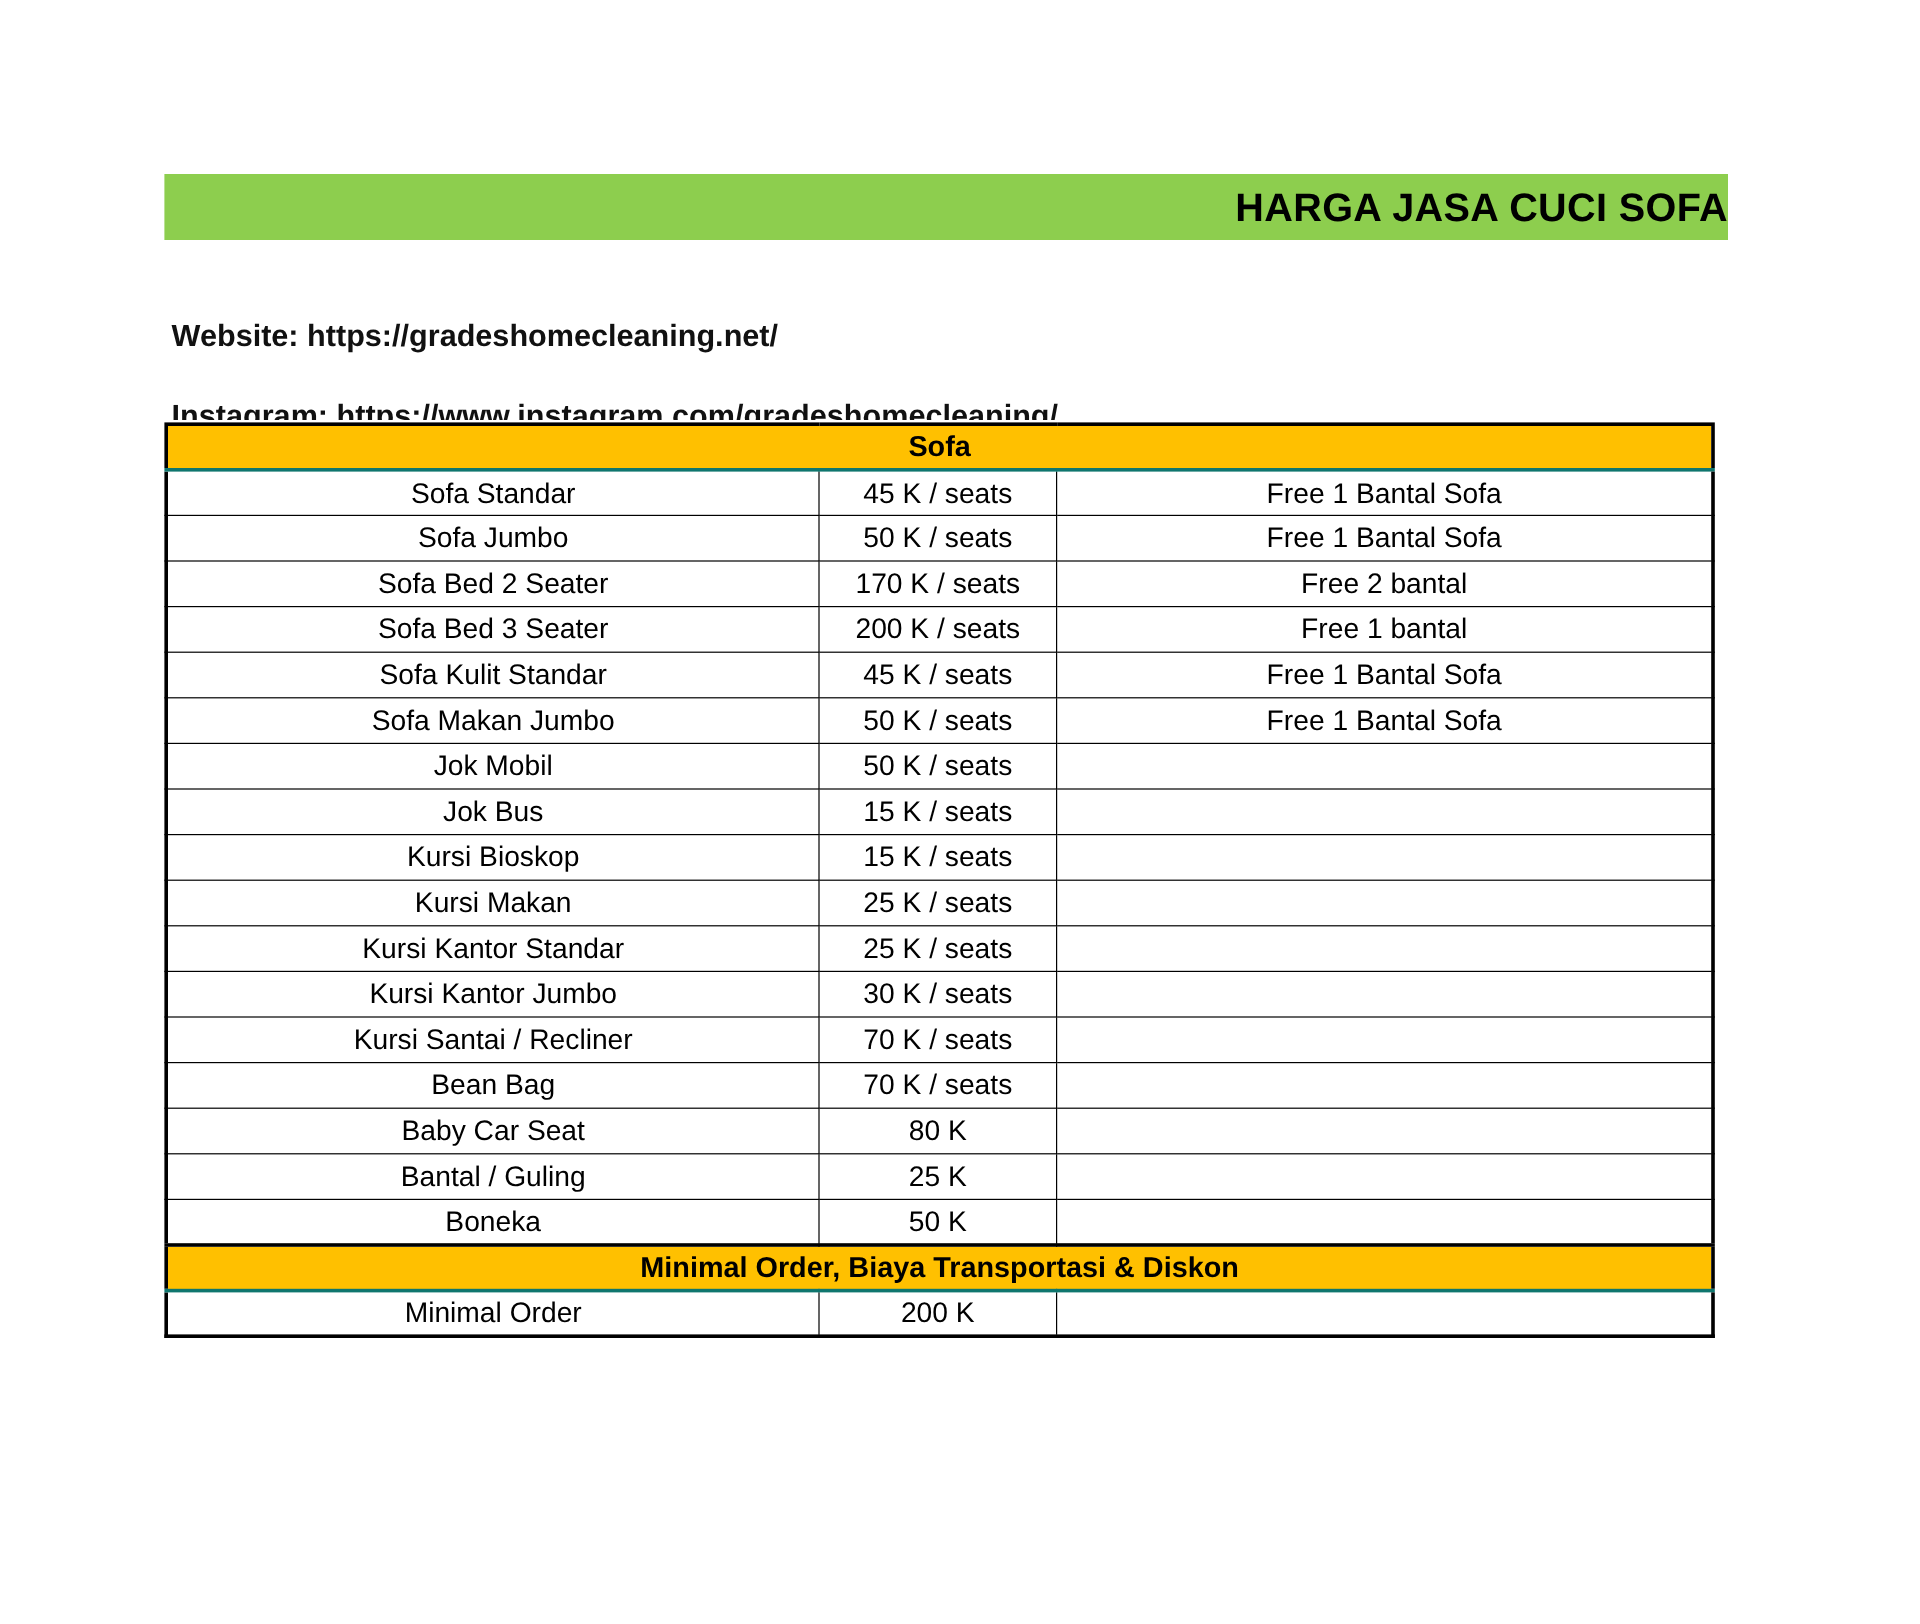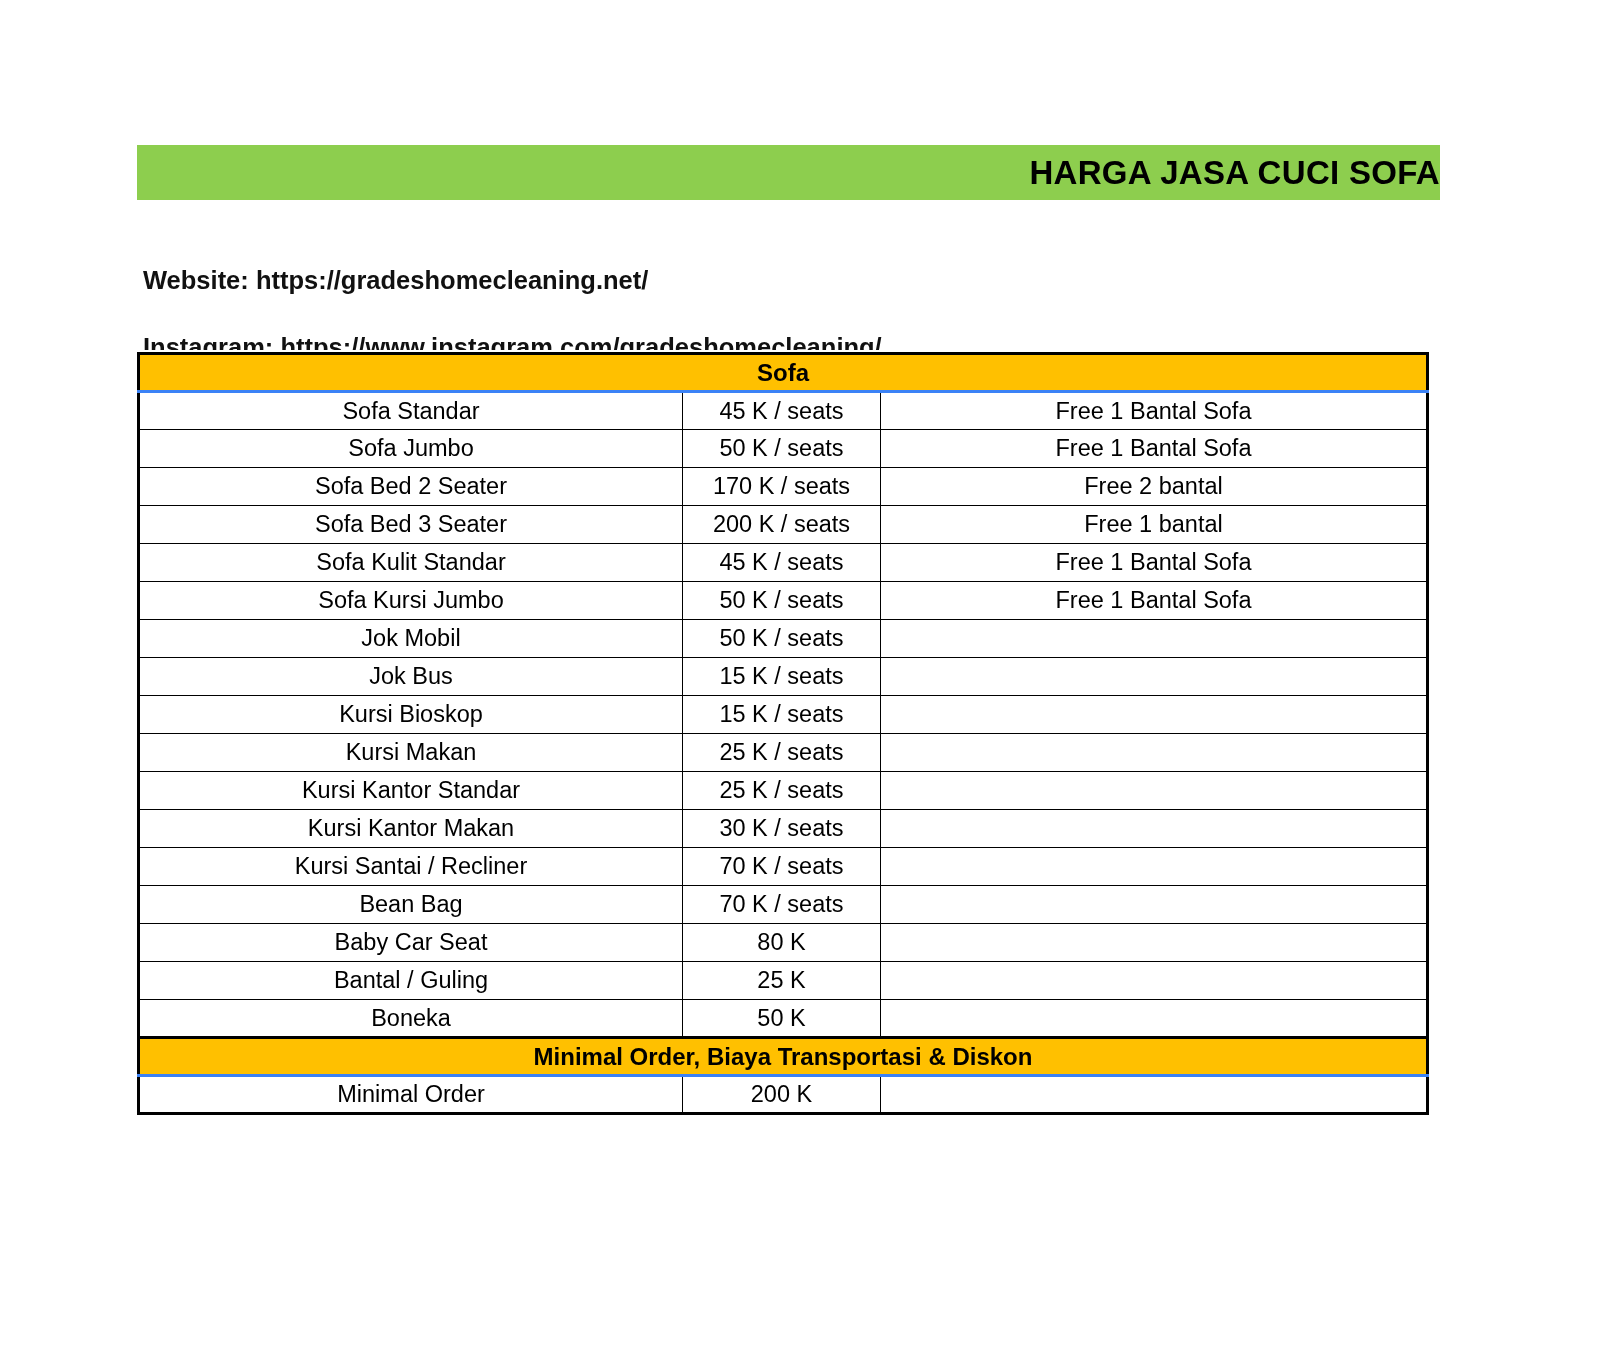--- a/index.html
+++ b/index.html
@@ -87,21 +87,21 @@
   td.price { text-align: center; }
   td.bonus { text-align: center; }
 
   tr.section-head td {
     background: #FFC000;
     text-align: center;
     font-weight: bold;
     font-size: 24px;
     height: 38px;
     border-top: 3px solid #000000;
-    border-bottom: 3px solid #3b82f6;
+    border-bottom: 3px solid #0f766e;
   }
   tr.extra td.item   { text-align: center; }
   tr.note td {
     text-align: center;
     font-size: 23.5px;
   }
 
   
   .price-table { box-shadow: 0 -2px 0 0 #ffffff; }
 </style>
@@ -151,21 +151,21 @@
         <td class="item">Sofa Bed 3 Seater</td>
         <td class="price">200 K / seats</td>
         <td class="bonus">Free 1 bantal</td>
       </tr>
       <tr>
         <td class="item">Sofa Kulit Standar</td>
         <td class="price">45 K / seats</td>
         <td class="bonus">Free 1 Bantal Sofa</td>
       </tr>
       <tr>
-        <td class="item">Sofa Kursi Jumbo</td>
+        <td class="item">Sofa Makan Jumbo</td>
         <td class="price">50 K / seats</td>
         <td class="bonus">Free 1 Bantal Sofa</td>
       </tr>
       <tr>
         <td class="item">Jok Mobil</td>
         <td class="price">50 K / seats</td>
         <td class="bonus"></td>
       </tr>
       <tr>
         <td class="item">Jok Bus</td>
@@ -181,21 +181,21 @@
         <td class="item">Kursi Makan</td>
         <td class="price">25 K / seats</td>
         <td class="bonus"></td>
       </tr>
       <tr>
         <td class="item">Kursi Kantor Standar</td>
         <td class="price">25 K / seats</td>
         <td class="bonus"></td>
       </tr>
       <tr>
-        <td class="item">Kursi Kantor Makan</td>
+        <td class="item">Kursi Kantor Jumbo</td>
         <td class="price">30 K / seats</td>
         <td class="bonus"></td>
       </tr>
       <tr>
         <td class="item">Kursi Santai / Recliner</td>
         <td class="price">70 K / seats</td>
         <td class="bonus"></td>
       </tr>
       <tr>
         <td class="item">Bean Bag</td>

